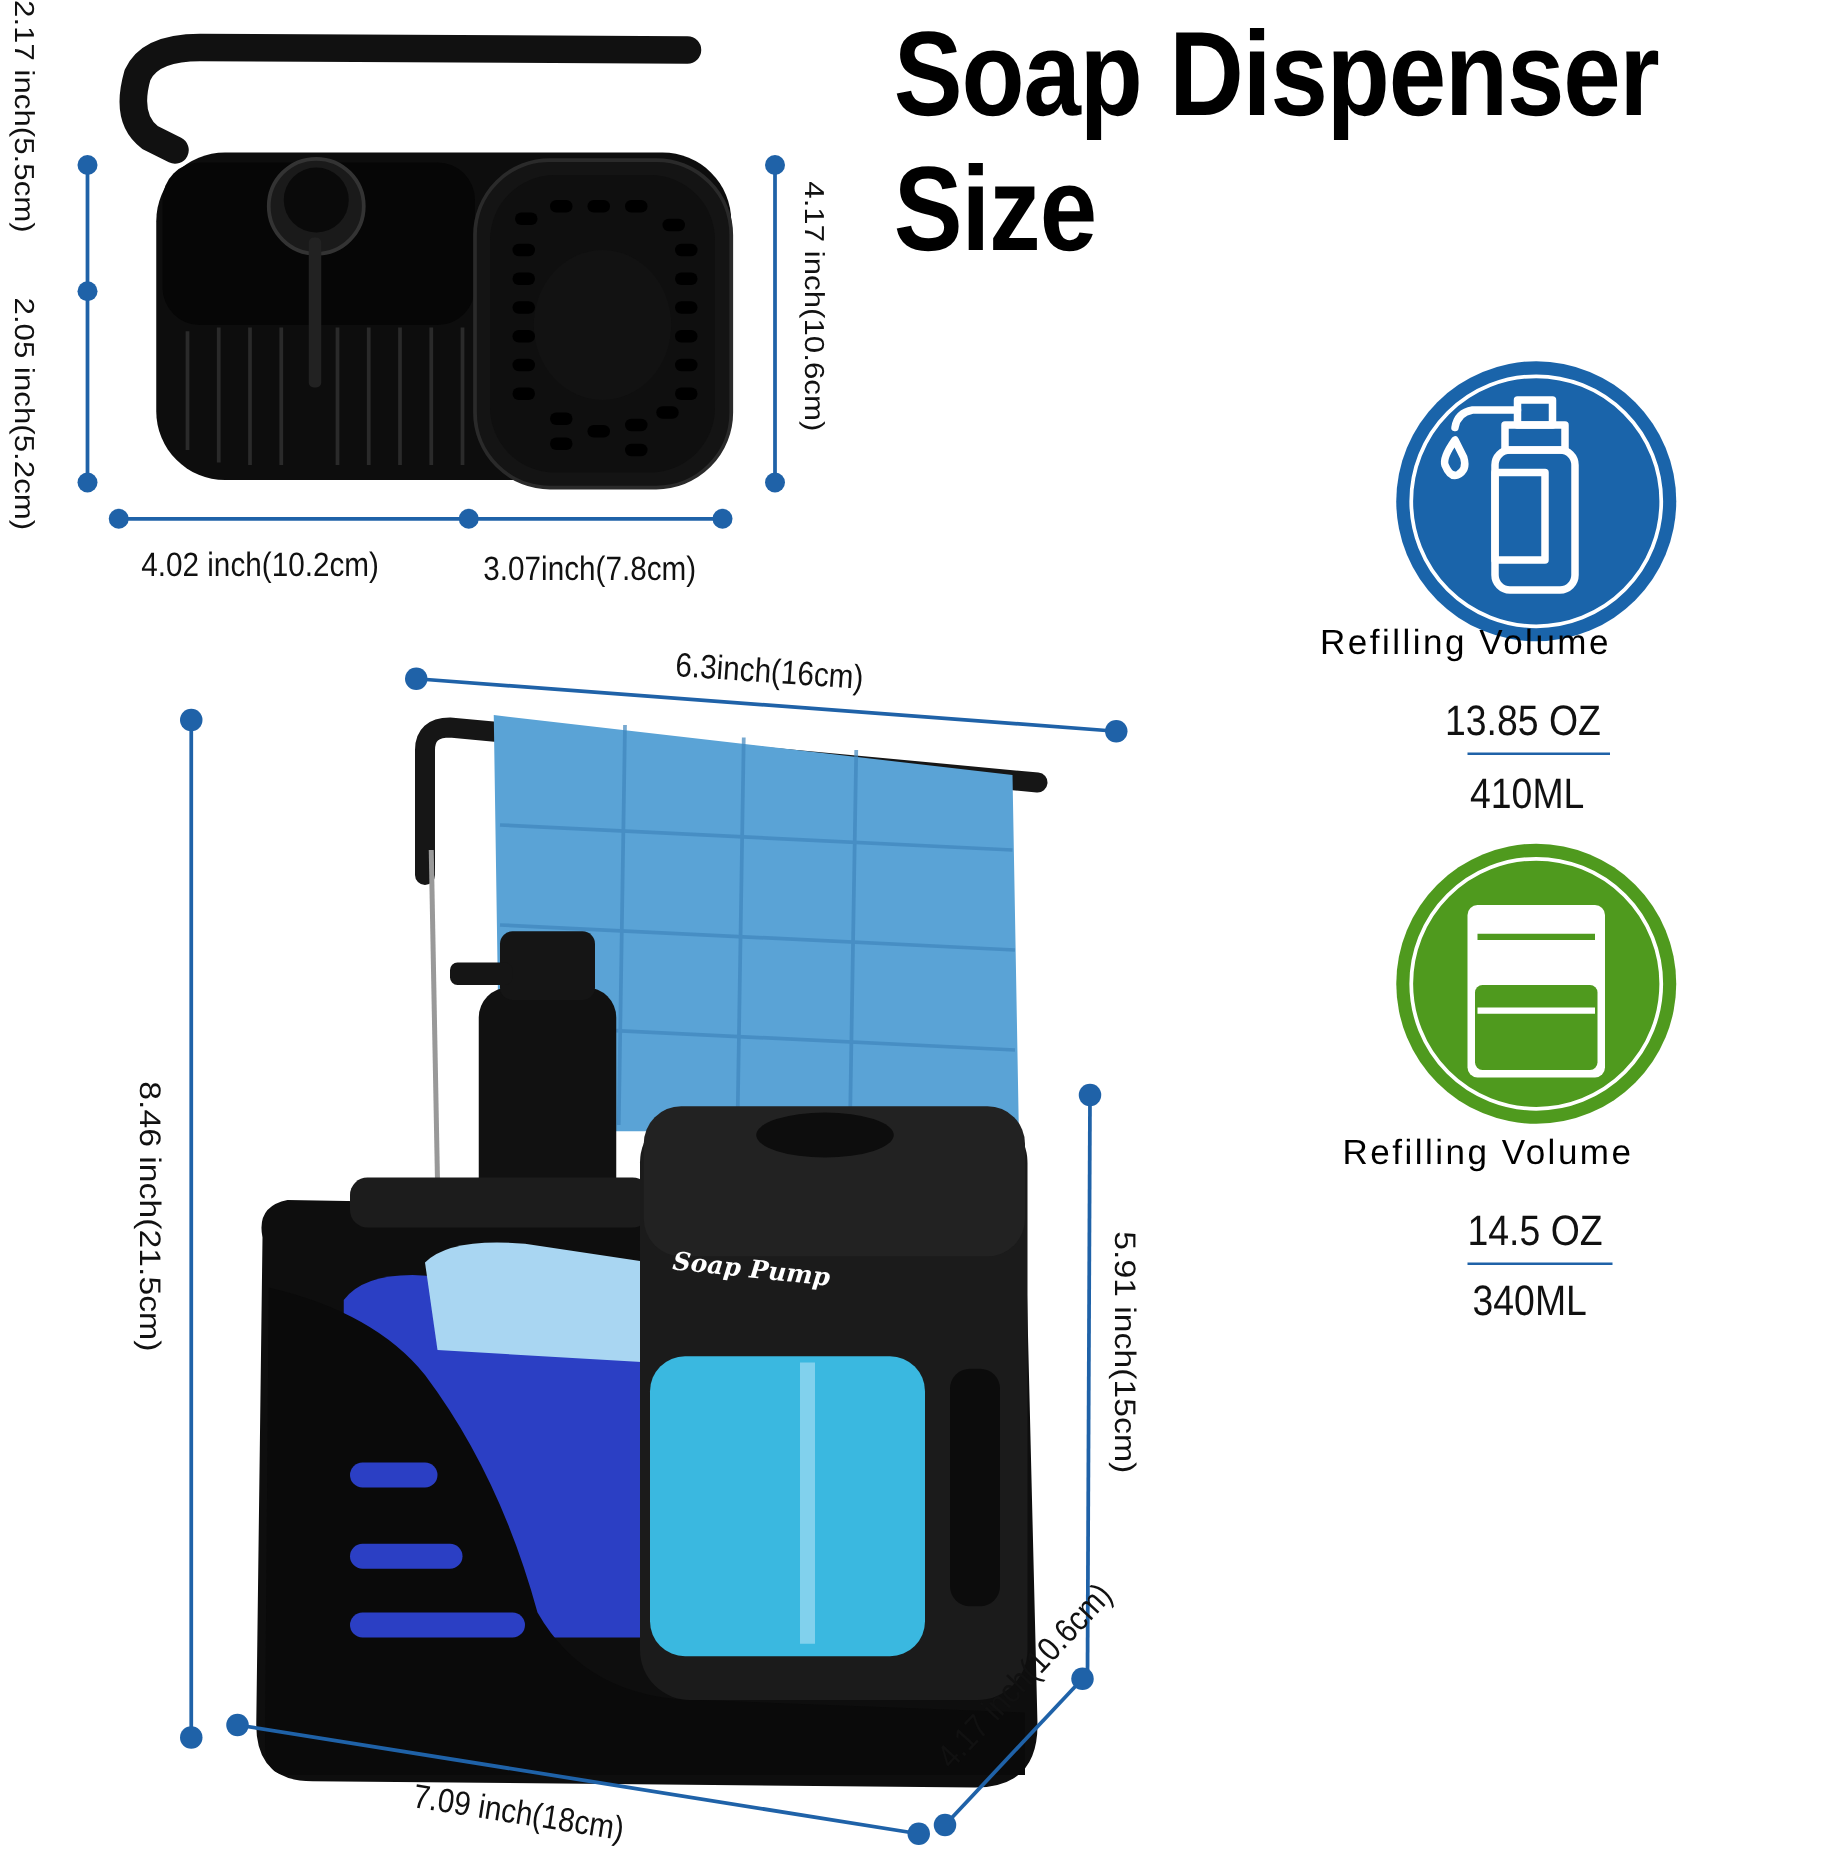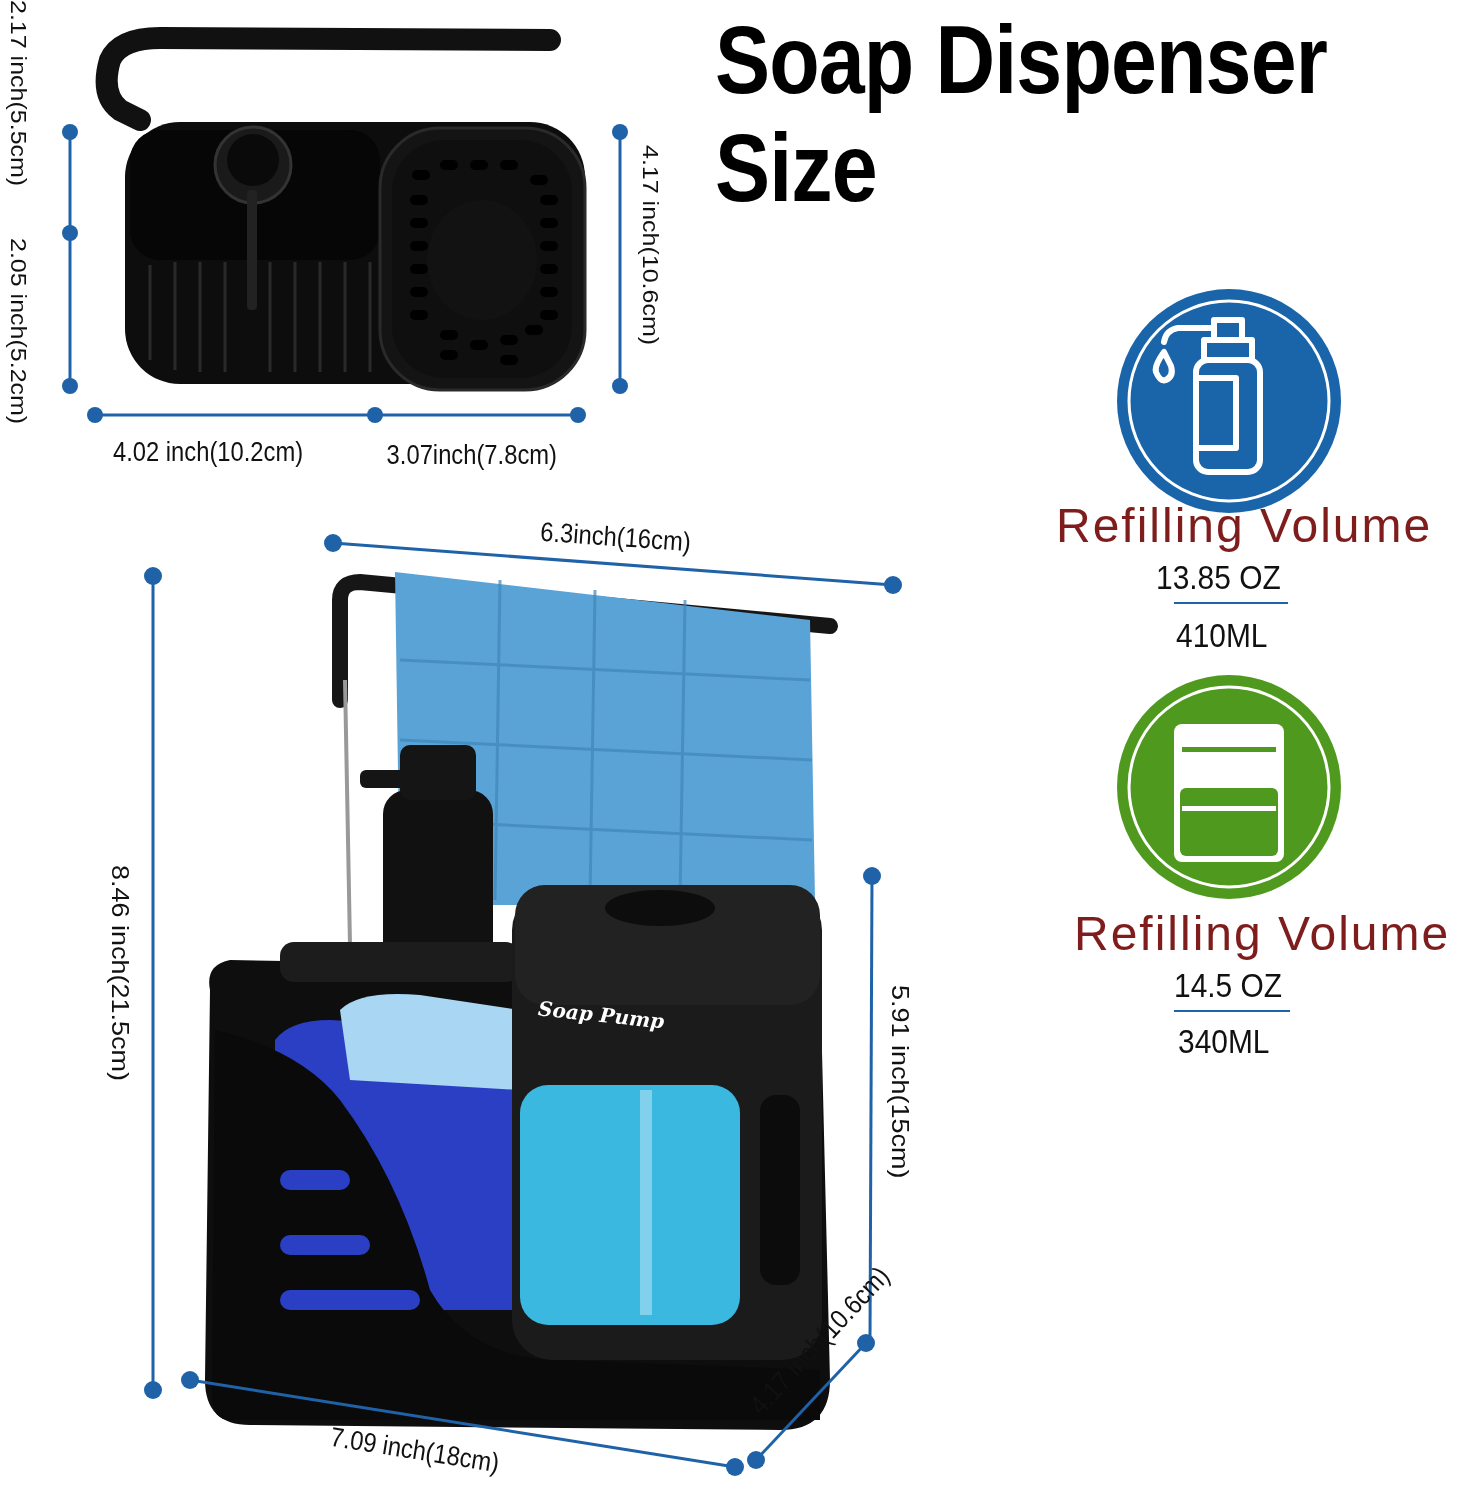--- a/index.html
+++ b/index.html
@@ -1,21 +1,21 @@
 <!DOCTYPE html>
 <html><head>
 <meta charset="utf-8">
 <style>
   html,body{margin:0;padding:0;background:#ffffff;}
   body{width:1467px;height:1500px;position:relative;overflow:hidden;font-family:"Liberation Sans",sans-serif;color:#111;}
   .abs{position:absolute;}
   .title{position:absolute;left:715px;top:6px;font-family:"Liberation Sans",sans-serif;font-weight:bold;font-size:96px;line-height:108px;letter-spacing:-1px;color:#000;transform:scaleX(0.86);transform-origin:left top;white-space:nowrap;}
   .dim{position:absolute;font-family:"Liberation Sans",sans-serif;font-size:27px;color:#111;white-space:nowrap;transform:scaleX(0.88);}
   .dim-v{writing-mode:vertical-rl;}
-  .lbl-big{position:absolute;font-size:48px;letter-spacing:2px;color:#7f1d1d;white-space:nowrap;}
+  .lbl-big{position:absolute;font-size:28px;letter-spacing:2px;color:#000000;white-space:nowrap;}
   .lbl-val{position:absolute;font-size:34px;color:#111;white-space:nowrap;transform:scaleX(0.88);transform-origin:left top;}
   .rule{position:absolute;height:2px;background:#1f62a8;}
   svg{position:absolute;left:0;top:0;}
 </style>
 </head>
 <body>
 
 <div class="title">
   <div>Soap Dispenser</div>
   <div>Size</div>

